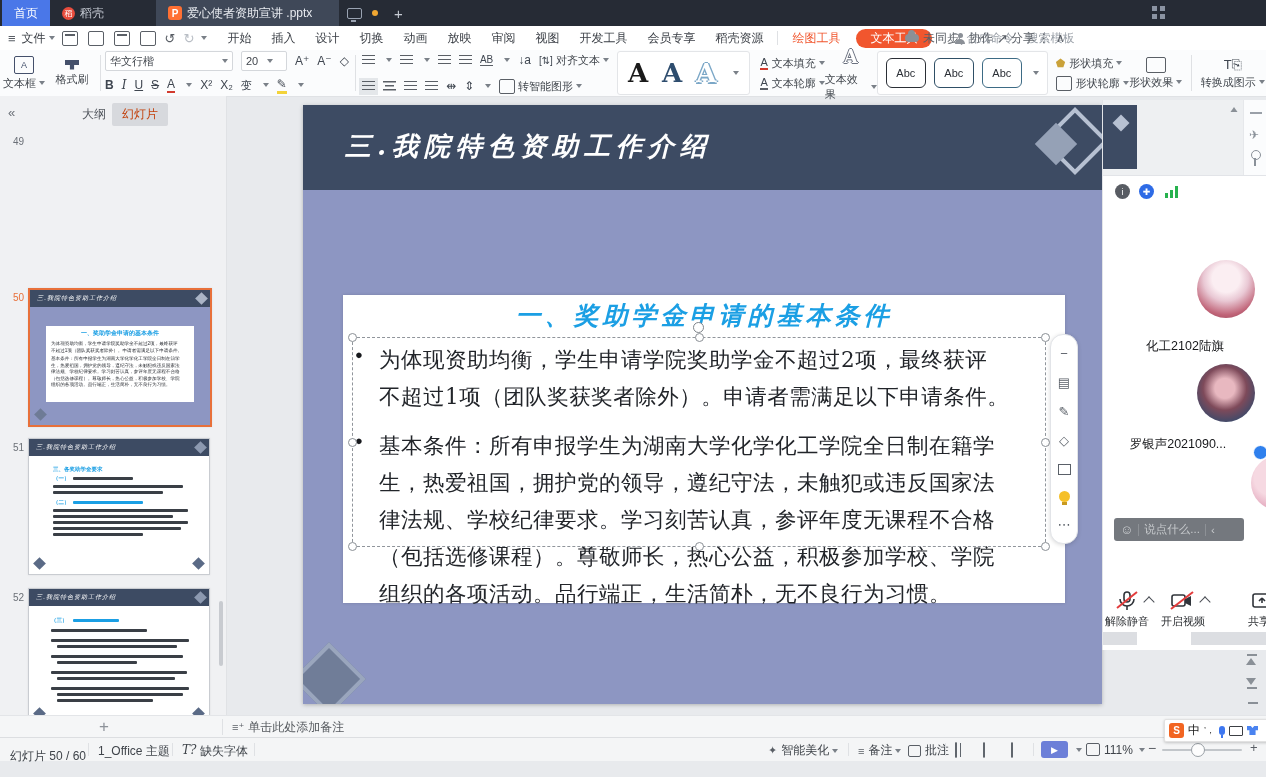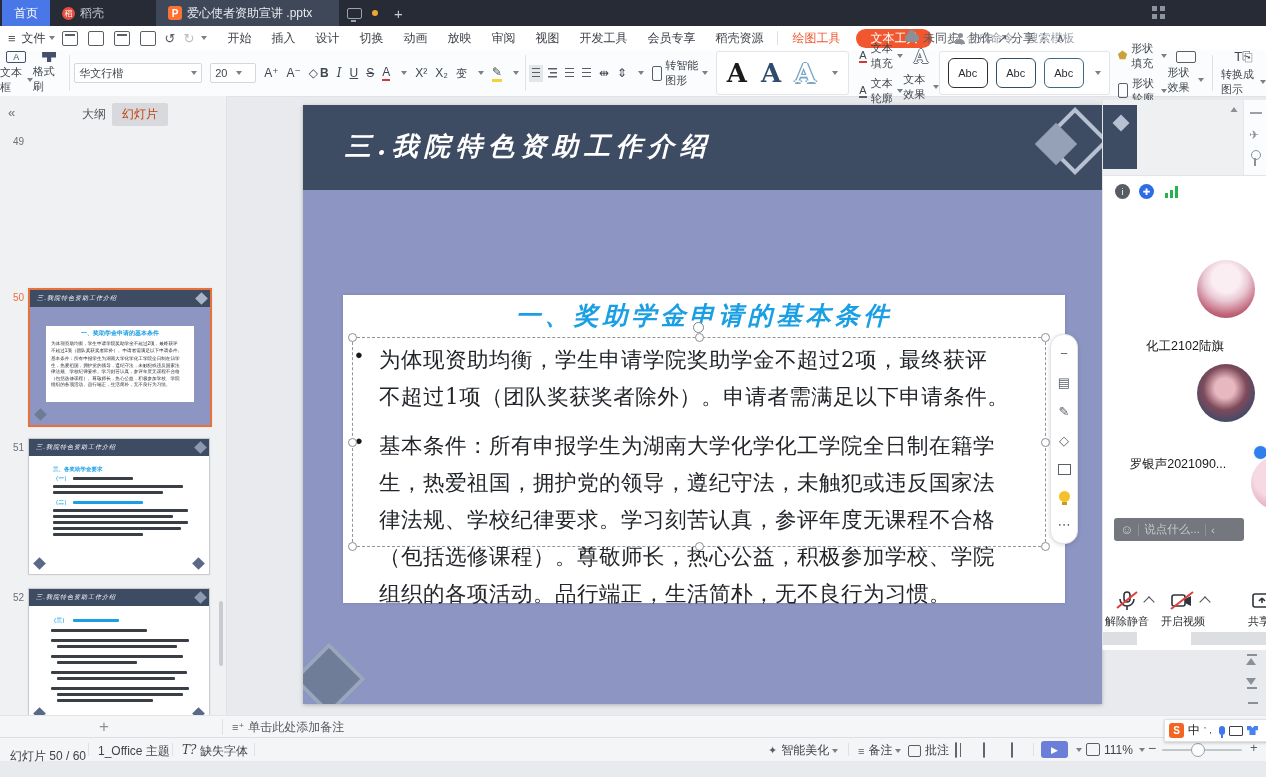--- a/index.html
+++ b/index.html
@@ -248,21 +248,21 @@
       <span class="flex">
           <span>文本框</span>
           <span class="caret"></span>
         </span>
     </div>
     <div class="rb-big">
       <span class="brush"></span>
       <span>格式刷</span>
     </div>
     <span class="vdiv" style="height:36px;margin:0 4px"></span>
-    <div style="display:flex;flex-direction:row;gap:2px">
+    <div style="display:flex;flex-direction:column;gap:2px">
       <div class="rrow">
         <span class="fsel" style="width:118px;justify-content:space-between">
             <span>华文行楷</span>
             <span class="caret"></span>
           </span>
         <span class="fsel" style="width:36px;justify-content:flex-start">
             <span>20</span>
             <span class="caret"></span>
           </span>
         <span class="rbtn">A⁺</span>
@@ -279,20 +279,36 @@
         <span class="rbtn">X²</span>
         <span class="rbtn">X₂</span>
         <span class="rbtn" style="font-size:11px">变</span>
           <span class="caret"></span>
         <span class="rbtn" style="border-bottom:3px solid #f3d33a">✎</span>
           <span class="caret"></span>
       </div>
     </div>
     <span class="vdiv" style="height:36px;margin:0 6px"></span>
     <div style="display:flex;flex-direction:column;gap:4px">
+      <div class="rrow">
+        <span class="stripes"></span>
+          <span class="caret"></span>
+        <span class="stripes"></span>
+          <span class="caret"></span>
+        <span class="stripes"></span>
+        <span class="stripes"></span>
+        <span class="rbtn" style="font-size:10px;border-bottom:1.5px solid #5a5f66">AB</span>
+          <span class="caret"></span>
+        <span class="rbtn">↓a</span>
+        <span class="flex">
+            <span class="rbtn" style="font-size:10px">[⇅]</span>
+            <span style="margin-left:3px">对齐文本</span>
+            <span class="caret"></span>
+          </span>
+      </div>
       <div class="rrow">
         <span class="stripes" style="background-color:#e4e7ea;box-shadow:0 0 0 3px #e4e7ea"></span>
         <span class="stripes c"></span>
         <span class="stripes"></span>
         <span class="stripes"></span>
         <span class="rbtn">⇹</span>
         <span class="rbtn">⇕</span>
           <span class="caret"></span>
         <span class="flex">
             <span class="mi-box" style="margin:0 3px 0 0"></span>
@@ -506,21 +522,21 @@
     <span class="mstat" style="left:36px;top:84px;background:#2e6be6">✚</span>
     <span class="abs" style="left:62px;top:86px;width:16px;height:12px;background:
        linear-gradient(#27b24e,#27b24e) 0 7px/3px 5px no-repeat,
        linear-gradient(#27b24e,#27b24e) 5px 4px/3px 8px no-repeat,
        linear-gradient(#27b24e,#27b24e) 10px 0/3px 12px no-repeat"></span>
 
     <div class="avatar" style="left:94px;top:160px;background:radial-gradient(circle at 50% 32%,#fbeef2 0 28%,#e9c8d4 46%,#c06478 74%,#8c3a4c 100%)"></div>
     <div class="pname" style="top:238px">化工2102陆旗</div>
 
     <div class="avatar" style="left:94px;top:264px;background:radial-gradient(circle at 48% 42%,#e8b8c0 0 22%,#7e4a5a 48%,#3a4a6b 78%,#262f47 100%)"></div>
-    <div class="pname" style="top:356px;width:150px">罗银声2021090...</div>
+    <div class="pname" style="top:336px;width:150px">罗银声2021090...</div>
     <span class="abs" style="left:150px;top:345px;width:13px;height:13px;border-radius:50%;background:#2f80ed;border:1.5px solid #fff"></span>
 
     <div class="avatar" style="left:148px;top:356px;width:54px;height:54px;background:radial-gradient(circle at 40% 40%,#f6d9e2 0 40%,#e3a8bd 70%,#c47f98 100%)"></div>
 
     <div id="chatbar">
       <span style="font-size:13px;color:#cdd0d3">☺</span>
       <span class="chatdiv"></span>
       <span>说点什么...</span>
       <span class="chatdiv"></span>
       <span>‹</span>

